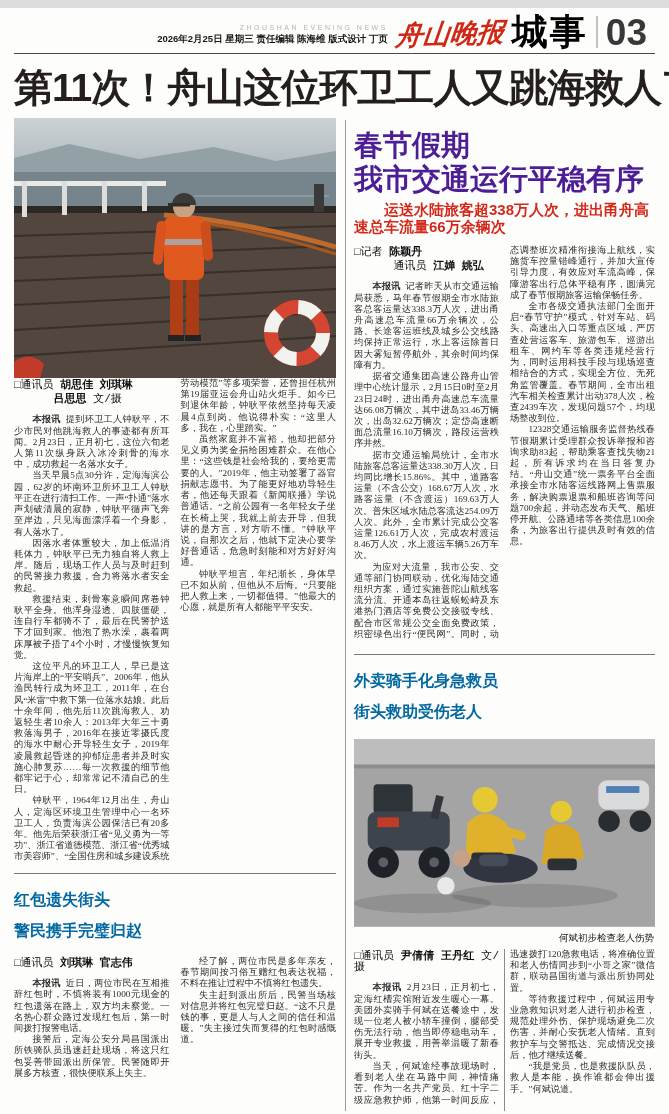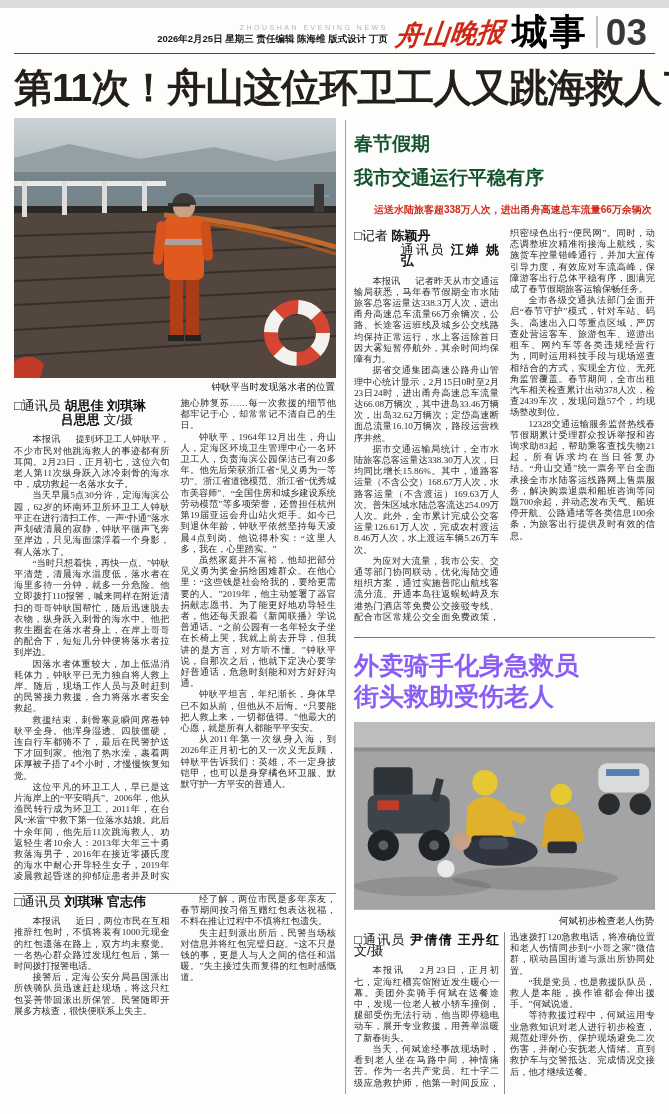--- a/index.html
+++ b/index.html
@@ -25,38 +25,38 @@
   .col-left{width:322px;flex:none;}
   .col-div{width:1px;background:#9d9d9d;margin:2px 8px 0 9px;flex:none;}
   .col-right{flex:1;min-width:0;}
   
   .photo{display:block;width:100%;}
   .caption{font-size:9.5px;color:#141414;text-align:right;margin:3px 1px 4px;
            font-family:"Liberation Sans",sans-serif;}
   .body2{column-count:2;column-gap:11px;column-fill:auto;text-align:justify;
          font-size:9.2px;line-height:11.2px;color:#2b2b2b;}
   .body2 p{margin:0;text-indent:2em;}
-  .lead-label{font-weight:400;font-family:"Liberation Sans",sans-serif;padding-right:15px;}
-  .byline{font-family:Liberation Sans, sans-serif;font-size:13px;color:#111;
+  .lead-label{font-weight:700;font-family:"Liberation Sans",sans-serif;padding-right:5px;}
+  .byline{font-family:Liberation Mono, monospace;font-size:11px;color:#111;
           text-indent:0 !important;margin:2px 0 9px !important;}
   .byline b{font-weight:700;}
   .byline .second{display:block;margin-left:3.6em;margin-top:3px;}
   .rule{border:none;border-top:1px solid #777;margin:9px 0 0;}
   
   .rescue-body{height:486px;}
   .traffic-body{height:400px;}
   .rider-body{height:162px;column-rule:1px solid #8a8a8a;}
   .red-body{height:132px;}
   
-  .h-black{font-family:Liberation Mono, monospace;font-weight:900;color:#14532d;
-           font-size:19px;line-height:34px;margin:10px 0 2px;letter-spacing:0;}
+  .h-black{font-family:Liberation Sans, sans-serif;font-weight:900;color:#4c1d95;
+           font-size:29px;line-height:34px;margin:10px 0 2px;letter-spacing:0;}
   .subhead{color:#d3291a;font-family:"Liberation Sans",sans-serif;font-weight:700;
-           font-size:10px;line-height:17px;text-indent:2em;margin:5px 0 10px;}
-  .h-red{font-family:Liberation Sans, sans-serif;font-weight:900;color:#8b5cf6;
-         font-size:25px;line-height:31px;margin:12px 0 8px;letter-spacing:0;}
+           font-size:15px;line-height:17px;text-indent:2em;margin:5px 0 10px;}
+  .h-red{font-family:Liberation Mono, monospace;font-weight:900;color:#0369a1;
+         font-size:16px;line-height:31px;margin:12px 0 8px;letter-spacing:0;}
 </style>
 </head>
 <body>
 
 <div class="page">
 
   <div class="masthead">
     <div class="mast-meta">
       <span class="mast-en">ZHOUSHAN EVENING NEWS</span>
       <span class="dateline">2026年2月25日 星期三 责任编辑 陈海维 版式设计 丁页</span>
@@ -117,42 +117,43 @@
           <rect x="24" y="98" width="13" height="56" fill="#a93c15"></rect>
           <rect x="6" y="153" width="16" height="6" fill="#232323"></rect>
           <rect x="23" y="153" width="16" height="6" fill="#232323"></rect>
         </g>
         <g transform="translate(283,215)">
           <circle r="26" fill="none" stroke="#d64531" stroke-width="14"></circle>
           <circle r="26" fill="none" stroke="#f2f2ee" stroke-width="14" stroke-dasharray="20 21"></circle>
         </g>
         <path d="M0,244 q16,-12 30,2 l-4,14 -26,0 z" fill="#c23a28"></path>
       </svg>
-      <div class="caption">钟耿平当时发现落水者的位置</div>
 
       <div class="body2 rescue-body">
         <p class="byline">
           <span>□通讯员</span>
           <b>胡思佳 刘琪琳</b>
           <span class="second"><b>吕思思</b> <span>文/摄</span></span>
         </p>
         <p><b class="lead-label">本报讯</b><span>提到环卫工人钟耿平，不少市民对他跳海救人的事迹都有所耳闻。2月23日，正月初七，这位六旬老人第11次纵身跃入冰冷刺骨的海水中，成功救起一名落水女子。</span></p>
         <p>当天早晨5点30分许，定海海滨公园，62岁的环南环卫所环卫工人钟耿平正在进行清扫工作。一声“扑通”落水声划破清晨的寂静，钟耿平循声飞奔至岸边，只见海面漂浮着一个身影，有人落水了。</p>
-        <p>“当时只想着快，再快一点。”钟耿平清楚，清晨海水温度低，落水者在海里多待一分钟，就多一分危险。他立即拨打110报警，喊来同样在附近清扫的哥哥钟耿国帮忙，随后迅速脱去衣物，纵身跃入刺骨的海水中。他把救生圈套在落水者身上，在岸上哥哥的配合下，短短几分钟便将落水者拉到岸边。</p>
         <p>因落水者体重较大，加上低温消耗体力，钟耿平已无力独自将人救上岸。随后，现场工作人员与及时赶到的民警接力救援，合力将落水者安全救起。</p>
         <p>救援结束，刺骨寒意瞬间席卷钟耿平全身。他浑身湿透、四肢僵硬，连自行车都骑不了，最后在民警护送下才回到家。他泡了热水澡，裹着两床厚被子捂了4个小时，才慢慢恢复知觉。</p>
         <p>这位平凡的环卫工人，早已是这片海岸上的“平安哨兵”。2006年，他从渔民转行成为环卫工，2011年，在台风“米雷”中救下第一位落水姑娘。此后十余年间，他先后11次跳海救人、劝返轻生者10余人：2013年大年三十勇救落海男子，2016年在接近零摄氏度的海水中耐心开导轻生女子，2019年凌晨救起昏迷的抑郁症患者并及时实施心肺复苏……每一次救援的细节他都牢记于心，却常常记不清自己的生日。</p>
         <p>钟耿平，1964年12月出生，舟山人，定海区环境卫生管理中心一名环卫工人，负责海滨公园保洁已有20多年。他先后荣获浙江省“见义勇为一等功”、浙江省道德模范、浙江省“优秀城市美容师”、“全国住房和城乡建设系统劳动模范”等多项荣誉，还曾担任杭州第19届亚运会舟山站火炬手。如今已到退休年龄，钟耿平依然坚持每天凌晨4点到岗。他说得朴实：“这里人多，我在，心里踏实。”</p>
         <p>虽然家庭并不富裕，他却把部分见义勇为奖金捐给困难群众。在他心里：“这些钱是社会给我的，要给更需要的人。”2019年，他主动签署了器官捐献志愿书。为了能更好地劝导轻生者，他还每天跟着《新闻联播》学说普通话。“之前公园有一名年轻女子坐在长椅上哭，我就上前去开导，但我讲的是方言，对方听不懂。”钟耿平说，自那次之后，他就下定决心要学好普通话，危急时刻能和对方好好沟通。</p>
         <p>钟耿平坦言，年纪渐长，身体早已不如从前，但他从不后悔。“只要能把人救上来，一切都值得。”他最大的心愿，就是所有人都能平平安安。</p>
-        <p>从2011年第一次纵身入海，到2026年正月初七的又一次义无反顾，钟耿平告诉我们：英雄，不一定身披铠甲，也可以是身穿橘色环卫服、默默守护一方平安的普通人。</p>
       </div>
 
       <hr class="rule">
 
+      <div class="h-red">
+        <div>红包遗失街头</div>
+        <div>警民携手完璧归赵</div>
+      </div>
       <div class="body2 red-body">
         <p class="byline">
           <span>□通讯员</span>
           <b>刘琪琳 官志伟</b>
         </p>
         <p><b class="lead-label">本报讯</b><span>近日，两位市民在互相推辞红包时，不慎将装有1000元现金的红包遗落在路上，双方均未察觉。一名热心群众路过发现红包后，第一时间拨打报警电话。</span></p>
         <p>接警后，定海公安分局昌国派出所铁骑队员迅速赶赴现场，将这只红包妥善带回派出所保管。民警随即开展多方核查，很快便联系上失主。</p>
         <p>经了解，两位市民是多年亲友，春节期间按习俗互赠红包表达祝福，不料在推让过程中不慎将红包遗失。</p>
         <p>失主赶到派出所后，民警当场核对信息并将红包完璧归赵。“这不只是钱的事，更是人与人之间的信任和温暖。”失主接过失而复得的红包时感慨道。</p>
       </div>
@@ -231,18 +232,18 @@
       <div class="caption">何斌初步检查老人伤势</div>
 
       <div class="body2 rider-body">
         <p class="byline">
           <span>□通讯员</span>
           <b>尹倩倩 王丹红</b>
           <span>文/摄</span>
         </p>
         <p><b class="lead-label">本报讯</b><span>2月23日，正月初七，定海红槽宾馆附近发生暖心一幕。美团外卖骑手何斌在送餐途中，发现一位老人被小轿车撞倒，腿部受伤无法行动，他当即停稳电动车，展开专业救援，用善举温暖了新春街头。</span></p>
         <p>当天，何斌途经事故现场时，看到老人坐在马路中间，神情痛苦。作为一名共产党员、红十字二级应急救护师，他第一时间反应，迅速拨打120急救电话，将准确位置和老人伤情同步到“小哥之家”微信群，联动昌国街道与派出所协同处置。</p>
+        <p>等待救援过程中，何斌运用专业急救知识对老人进行初步检查，规范处理外伤、保护现场避免二次伤害，并耐心安抚老人情绪。直到救护车与交警抵达、完成情况交接后，他才继续送餐。</p>
         <p>“我是党员，也是救援队队员，救人是本能，换作谁都会伸出援手。”何斌说道。</p>
-        <p>等待救援过程中，何斌运用专业急救知识对老人进行初步检查，规范处理外伤、保护现场避免二次伤害，并耐心安抚老人情绪。直到救护车与交警抵达、完成情况交接后，他才继续送餐。</p>
       </div>
     </div>
   </div>
 </div>
 
 </body></html>

